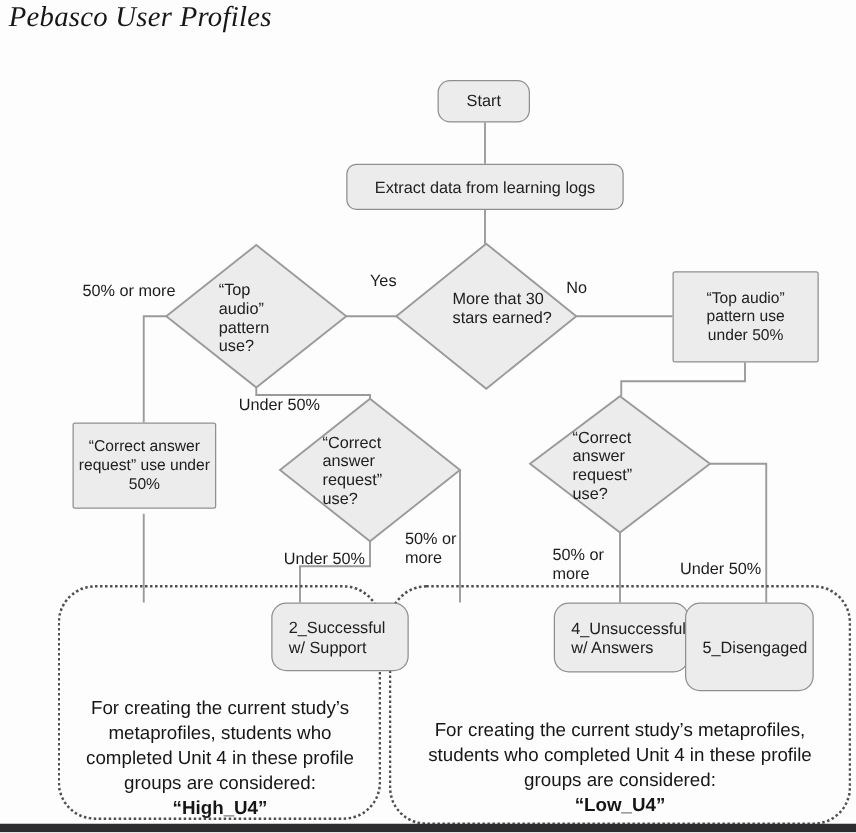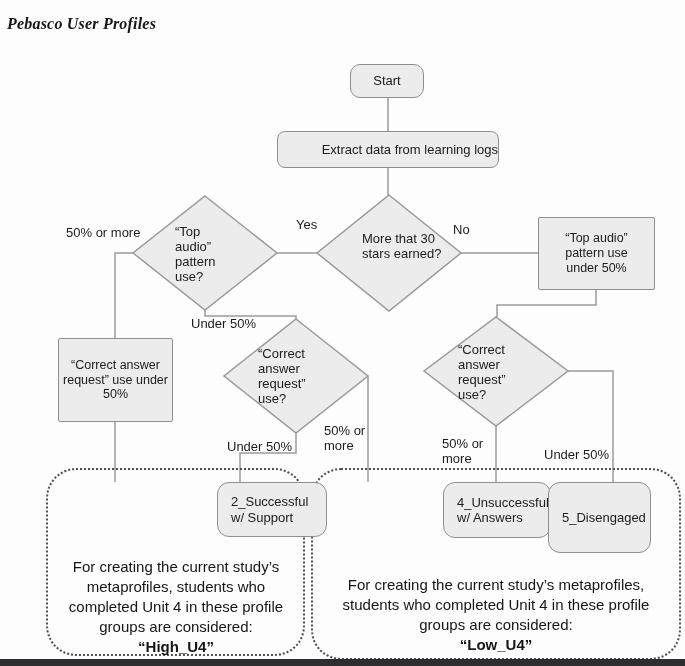--- a/index.html
+++ b/index.html
@@ -1,23 +1,23 @@
 <!DOCTYPE html>
 <html><head>
 <meta charset="utf-8">
 <style>
   html,body{margin:0;padding:0;background:#fff;}
   .canvas{
     position:relative;width:685px;height:666px;background:#fdfdfd;
     font-family:"Liberation Sans",sans-serif;color:#1f1f1f;overflow:hidden;
   }
   .title{
-    position:absolute;left:7px;top:15px;
-    font-family:"Liberation Serif",serif;font-style:italic;font-weight:700;
-    font-size:16px;color:#171717;letter-spacing:.2px;
+    position:absolute;left:7px;top:1px;
+    font-family:"Liberation Serif",serif;font-style:italic;font-weight:400;
+    font-size:23px;color:#171717;letter-spacing:.2px;
   }
   svg.wires{position:absolute;left:0;top:0;}
   .node{
     position:absolute;background:#ececec;border:1.5px solid #8f8f8f;
     display:flex;align-items:center;justify-content:center;
     font-size:13px;line-height:1.18;text-align:center;color:#202020;
     box-sizing:border-box;
   }
   .rounded{border-radius:10px;}
   .profile{
@@ -67,29 +67,29 @@
       <polygon points="389,195 461,253 389,311 317,253"></polygon>
       <polygon points="296,319 368,376 296,433 224,376"></polygon>
       <polygon points="496,317 568,371 496,426 424,371"></polygon>
     </g>
   </svg>
 
   <div class="node rounded" style="left:350px;top:64px;width:74px;height:34px;">
     <span>Start</span>
   </div>
 
-  <div class="node" style="left:277px;top:131px;width:222px;height:37px;border-radius:8px;justify-content:flex-end;">
+  <div class="node" style="left:277px;top:131px;width:222px;height:37px;border-radius:8px;">
     <span>Extract data from learning logs</span>
   </div>
 
   <div class="node" style="left:538px;top:217px;width:117px;height:73px;border-radius:2px;font-size:12.5px;padding:0 19px;">
     <span>“Top audio” pattern use under 50%</span>
   </div>
 
-  <div class="node" style="left:58px;top:338px;width:115px;height:84px;border-radius:2px;font-size:12.5px;padding:0 3px;">
+  <div class="node" style="left:58px;top:338px;width:115px;height:69px;border-radius:2px;font-size:12.5px;padding:0 3px;">
     <span>“Correct answer request” use under 50%</span>
   </div>
 
   <div class="dtext" style="left:175px;top:224px;width:60px;">“Top audio” pattern use?</div>
   <div class="dtext" style="left:349px;top:231px;width:80px;margin-left:13px;">More that 30 stars earned?</div>
   <div class="dtext" style="left:258px;top:346px;width:76px;">“Correct answer request” use?</div>
   <div class="dtext" style="left:458px;top:342px;width:76px;">“Correct answer request” use?</div>
 
   <div class="elabel" style="left:296px;top:218px;">Yes</div>
   <div class="elabel" style="left:453px;top:223px;">No</div>

